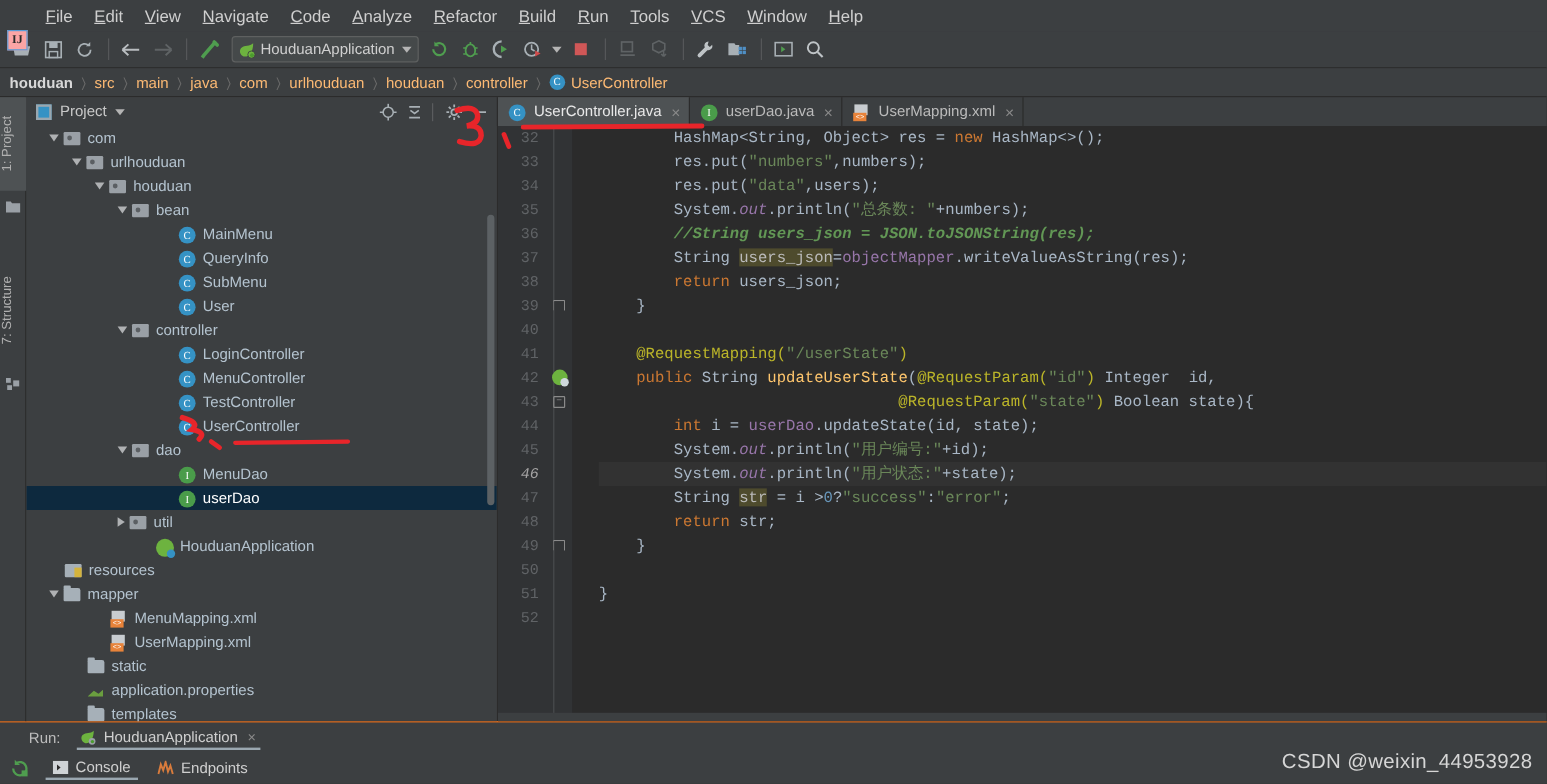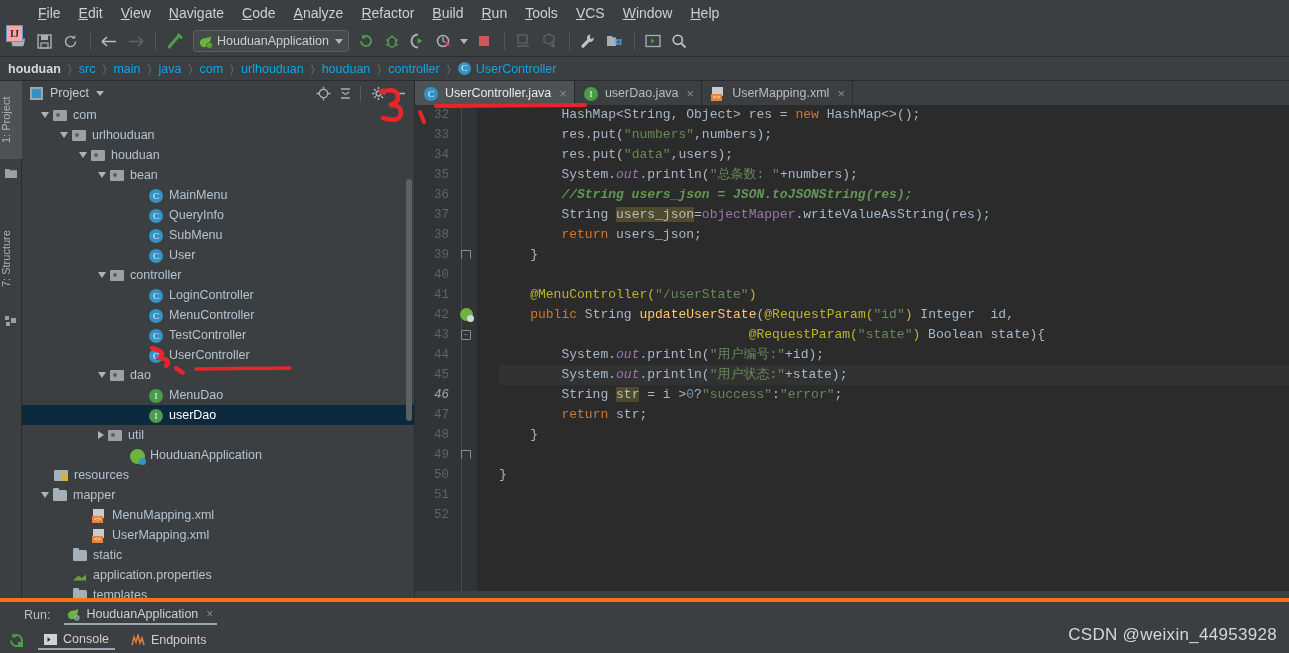--- a/index.html
+++ b/index.html
@@ -52,21 +52,21 @@
   .caret-dn {
     width: 0; height: 0; border-left: 4px solid transparent; border-right: 4px solid transparent;
     border-top: 5px solid #b4b4b4;
   }
 
   
   .breadcrumb {
     height: 24px; background: #3c3f41; display: flex; align-items: center;
     flex: 0 0 24px; padding-left: 8px; border-bottom: 1px solid #2b2b2b;
   }
-  .crumb { font-size: 12.5px; color: #0ea5e9; white-space: nowrap; }
+  .crumb { font-size: 12.5px; color: #fdba74; white-space: nowrap; }
   .crumb.strong { font-weight: bold; color: #d8d8d8; }
   .crumb-sep { font-size: 12px; color: #6a6a6a; margin: 0 7px; }
   .crumb-ic {
     width: 13px; height: 13px; border-radius: 50%; background: #3592c4; color: #fff;
     font-size: 9px; line-height: 13px; text-align: center; margin-right: 5px;
     font-family: "Liberation Serif", serif; display: inline-block; vertical-align: -2px;
   }
 
   
   .body-row { display: flex; flex: 1 1 auto; min-height: 0; }
@@ -195,21 +195,21 @@
   .fdi{ color: #9876aa; font-style: italic; }
   .mt { color: #ffc66d; }          
   .pl { color: #a9b7c6; }
   .hl { background: #4e4b2d; }     
 
   .ed-scroll-x {
     position: absolute; left: 0; bottom: 0; height: 7px; background: #3c3f41; width: 100%;
   }
 
   
-  .bottom { flex: 0 0 51px; background: #3c3f41; border-top: 4px solid #f97316; display: flex; flex-direction: column;}
+  .bottom { flex: 0 0 51px; background: #3c3f41; border-top: 1px solid #f97316; display: flex; flex-direction: column;}
   .run-header { height: 25px; display: flex; align-items: center; padding-left: 24px; }
   .run-label { font-size: 12.5px; color: #bcbcbc; margin-right: 14px; }
   .run-tab {
     display: flex; align-items: center; font-size: 12.5px; color: #cfcfcf;
     border-bottom: 2px solid #9aa7b0; padding: 3px 4px 2px 2px;
   }
   .run-tab .xbtn { margin-left: 8px; color: #8a8a8a; font-size: 12px; }
   .run-toolbar { height: 26px; display: flex; align-items: center; padding-left: 4px; }
   .rt-ic { width: 24px; height: 22px; display:flex;align-items:center;justify-content:center; }
   .rt-tab { display:flex; align-items:center; font-size: 12.5px; color:#cfcfcf; margin-left: 10px; padding: 2px 6px;}
@@ -703,23 +703,24 @@
         <div class="code" id="code">
             <div class="cline"><span class="pl">        HashMap</span><span class="pl">&lt;String, Object&gt; res = </span><span class="k">new </span><span class="pl">HashMap&lt;&gt;();</span></div>
             <div class="cline"><span class="pl">        res.put(</span><span class="s">"numbers"</span><span class="pl">,numbers);</span></div>
             <div class="cline"><span class="pl">        res.put(</span><span class="s">"data"</span><span class="pl">,users);</span></div>
             <div class="cline"><span class="pl">        System.</span><span class="fdi">out</span><span class="pl">.println(</span><span class="s">"总条数: "</span><span class="pl">+numbers);</span></div>
             <div class="cline"><span class="cm">        //String users_json = JSON.toJSONString(res);</span></div>
             <div class="cline"><span class="pl">        String </span><span class="hl">users_json</span><span class="pl">=</span><span class="fd">objectMapper</span><span class="pl">.writeValueAsString(res);</span></div>
             <div class="cline"><span class="pl">        </span><span class="k">return </span><span class="pl">users_json;</span></div>
             <div class="cline"><span class="pl">    }</span></div>
             <div class="cline"><span class="pl"></span></div>
-            <div class="cline"><span class="an">    @MenuController(</span><span class="s">"/userState"</span><span class="an">)</span></div>
+            <div class="cline"><span class="an">    @RequestMapping(</span><span class="s">"/userState"</span><span class="an">)</span></div>
             <div class="cline"><span class="k">    public </span><span class="pl">String </span><span class="mt">updateUserState</span><span class="pl">(</span><span class="an">@RequestParam(</span><span class="s">"id"</span><span class="an">) </span><span class="pl">Integer  id,</span></div>
             <div class="cline"><span class="pl">                                </span><span class="an">@RequestParam(</span><span class="s">"state"</span><span class="an">) </span><span class="pl">Boolean state){</span></div>
+            <div class="cline"><span class="k">        int </span><span class="pl">i = </span><span class="fd">userDao</span><span class="pl">.updateState(id, state);</span></div>
             <div class="cline"><span class="pl">        System.</span><span class="fdi">out</span><span class="pl">.println(</span><span class="s">"用户编号:"</span><span class="pl">+id);</span></div>
             <div class="cline cur"><span class="pl">        System.</span><span class="fdi">out</span><span class="pl">.println(</span><span class="s">"用户状态:"</span><span class="pl">+state);</span></div>
             <div class="cline"><span class="pl">        String </span><span class="hl">str</span><span class="pl"> = i &gt;</span><span class="n">0</span><span class="pl">?</span><span class="s">"success"</span><span class="pl">:</span><span class="s">"error"</span><span class="pl">;</span></div>
             <div class="cline"><span class="pl">        </span><span class="k">return </span><span class="pl">str;</span></div>
             <div class="cline"><span class="pl">    }</span></div>
             <div class="cline"><span class="pl"></span></div>
             <div class="cline"><span class="pl">}</span></div>
             <div class="cline"><span class="pl"></span></div>
           </div>
         <div class="ed-scroll-x"></div>

